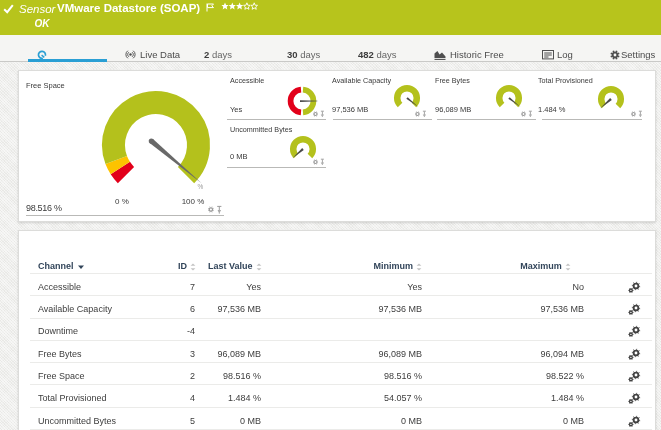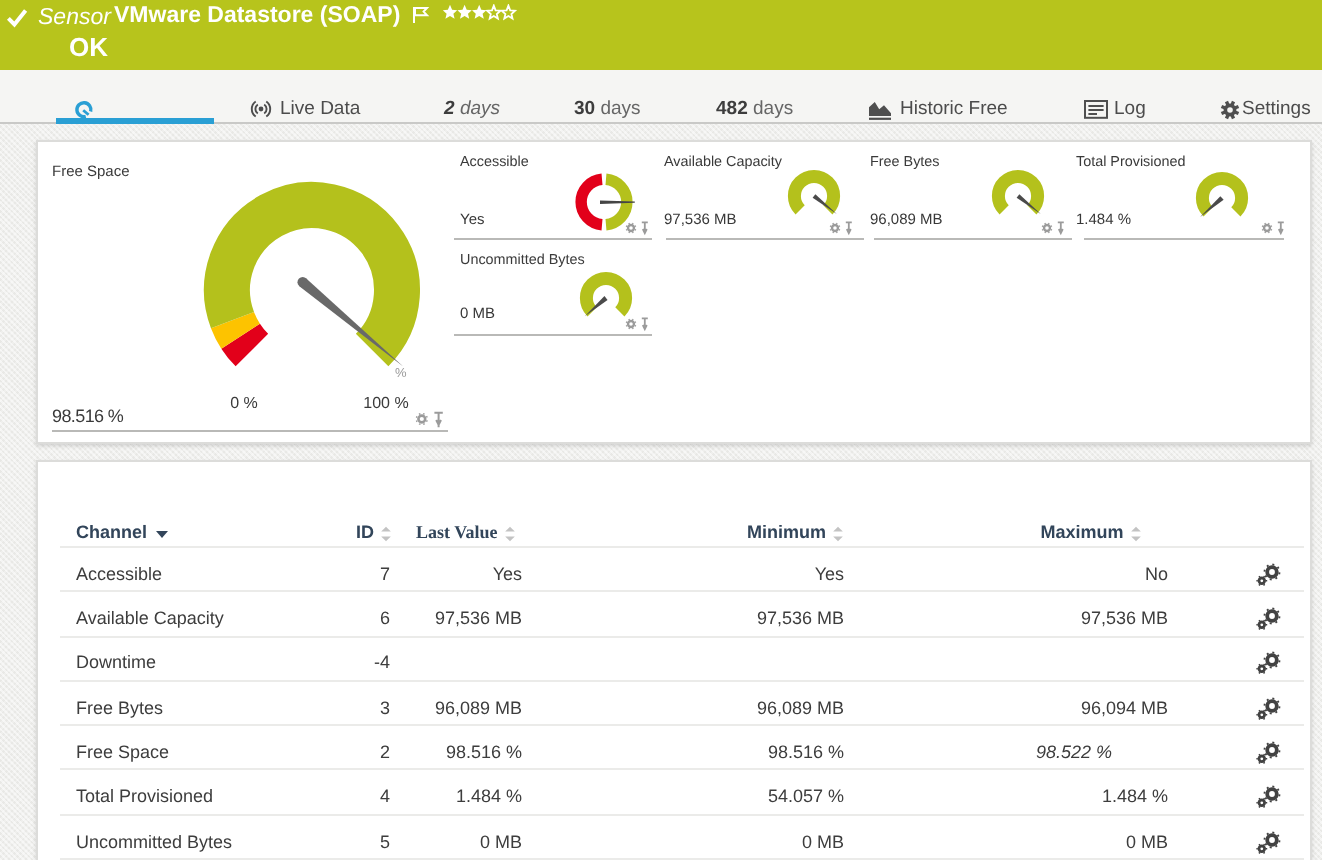--- a/index.html
+++ b/index.html
@@ -41,42 +41,42 @@
   <g fill="#fff">
     <path id="s1" d="M4 0.4 L5.05 2.9 L7.6 3.1 L5.7 4.85 L6.3 7.4 L4 6 L1.7 7.4 L2.3 4.85 L0.4 3.1 L2.95 2.9 Z"></path>
     <path d="M11.3 0.4 L12.35 2.9 L14.9 3.1 L13 4.85 L13.6 7.4 L11.3 6 L9 7.4 L9.6 4.85 L7.7 3.1 L10.25 2.9 Z"></path>
     <path d="M18.6 0.4 L19.65 2.9 L22.2 3.1 L20.3 4.85 L20.9 7.4 L18.6 6 L16.3 7.4 L16.9 4.85 L15 3.1 L17.55 2.9 Z"></path>
   </g>
   <g fill="none" stroke="#fff" stroke-width="0.9">
     <path d="M25.9 0.8 L26.8 3.2 L29.2 3.35 L27.4 5 L27.95 7.3 L25.9 6 L23.85 7.3 L24.4 5 L22.6 3.35 L25 3.2 Z"></path>
     <path d="M33.2 0.8 L34.1 3.2 L36.5 3.35 L34.7 5 L35.25 7.3 L33.2 6 L31.15 7.3 L31.7 5 L29.9 3.35 L32.3 3.2 Z"></path>
   </g>
 </svg>
-<div class="abs" style="left:34.5px;top:18px;font-size:13px;font-weight:bold;color:#fff;line-height:11px;">OK</div>
+<div class="abs" style="left:34.5px;top:18px;font-size:10px;font-weight:bold;color:#fff;line-height:11px;font-style:italic;">OK</div>
 
 <div class="abs" style="left:0;top:35px;width:661px;height:26px;background:#f5f5f3;border-bottom:1px solid #c9c9c7;"></div>
 
 <svg class="abs" style="left:36.5px;top:50px;" width="10" height="10" viewBox="0 0 10 10">
   <path d="M5.87 8.23 A3.5 3.5 0 1 1 8.33 5.77" fill="none" stroke="#2a9fd4" stroke-width="1.7"></path>
   <path d="M4.6 5.1 L7.3 7.4" stroke="#2a9fd4" stroke-width="1.4"></path>
 </svg>
 <div class="tab" style="left:50px;color:#333;font-weight:bold;margin-top:20px;">Overview</div>
 <div class="abs" style="left:28px;top:58.5px;width:79px;height:3px;background:#2a9fd4;"></div>
 
 <svg class="abs" style="left:124px;top:48.5px;" width="13" height="11" viewBox="0 0 13 11">
   <circle cx="6.5" cy="5.5" r="1.2" fill="#4d4d4d"></circle>
   <g fill="none" stroke="#4d4d4d" stroke-width="0.95">
     <path d="M8.11 3.21 A2.8 2.8 0 0 1 8.11 7.79"></path>
     <path d="M9.14 1.73 A4.6 4.6 0 0 1 9.14 9.27"></path>
     <path d="M4.89 3.21 A2.8 2.8 0 0 0 4.89 7.79"></path>
     <path d="M3.86 1.73 A4.6 4.6 0 0 0 3.86 9.27"></path>
   </g>
 </svg>
 <div class="tab" style="left:140px;">Live Data</div>
-<div class="tab" style="left:222px;font-style:italic;"><b style="color:#3d3d3d;">2</b> <span class="dim">days</span></div>
+<div class="tab" style="left:204px;"><b style="color:#3d3d3d;">2</b> <span class="dim">days</span></div>
 <div class="tab" style="left:287px;"><b style="color:#3d3d3d;">30</b> <span class="dim">days</span></div>
 <div class="tab" style="left:358px;"><b style="color:#3d3d3d;">482</b> <span class="dim">days</span></div>
 
 <svg class="abs" style="left:434px;top:50px;" width="12" height="10" viewBox="0 0 12 10">
   <path d="M0.5 8 L0.5 3.6 L3.4 1 L5.6 4.6 L8 2.6 L11.5 6.6 L11.5 8 Z" fill="#4f4f4f"></path>
   <path d="M0.5 9.4 H11.5" stroke="#4f4f4f" stroke-width="1.1"></path>
 </svg>
 <div class="tab" style="left:450px;">Historic Free</div>
 
 <svg class="abs" style="left:542px;top:50px;" width="12" height="10" viewBox="0 0 12 10">
@@ -168,21 +168,21 @@
   <svg width="8" height="8" viewBox="0 0 8 8" style="margin-left:3px;">
       <polygon points="1,2.5 7,2.5 4,6" fill="#32455a"></polygon>
     </svg>
 </div>
 <div class="th" style="left:150px;top:260px;width:46px;justify-content:flex-end;">ID
   <svg width="6" height="8" viewBox="0 0 6 8" style="margin-left:3px;">
       <polygon points="3,0.4 5.4,2.8 0.6,2.8" fill="#c3c3c3"></polygon>
       <polygon points="3,7.6 5.4,5.2 0.6,5.2" fill="#c3c3c3"></polygon>
     </svg>
 </div>
-<div class="th" style="left:208px;top:260px;font-family:Liberation Serif, serif;">Last Value
+<div class="th" style="left:208px;top:260px;">Last Value
   <svg width="6" height="8" viewBox="0 0 6 8" style="margin-left:3px;">
       <polygon points="3,0.4 5.4,2.8 0.6,2.8" fill="#c3c3c3"></polygon>
       <polygon points="3,7.6 5.4,5.2 0.6,5.2" fill="#c3c3c3"></polygon>
     </svg>
 </div>
 <div class="th" style="left:340px;top:260px;width:82px;justify-content:flex-end;">Minimum
   <svg width="6" height="8" viewBox="0 0 6 8" style="margin-left:3px;">
       <polygon points="3,0.4 5.4,2.8 0.6,2.8" fill="#c3c3c3"></polygon>
       <polygon points="3,7.6 5.4,5.2 0.6,5.2" fill="#c3c3c3"></polygon>
     </svg>
@@ -248,21 +248,21 @@
    <circle cx="9" cy="5" r="2.4" stroke-width="1.9"></circle>
    <path d="M12.25 5.57 L13.14 5.73 M10.89 7.70 L11.41 8.44 M8.43 8.25 L8.27 9.14 M6.30 6.89 L5.56 7.41 M5.75 4.43 L4.86 4.27 M7.11 2.30 L6.59 1.56 M9.57 1.75 L9.73 0.86 M11.70 3.11 L12.44 2.59" stroke-width="1"></path>
    <circle cx="3.9" cy="9.4" r="1.4" stroke-width="1.4"></circle>
    <path d="M5.90 9.40 L6.60 9.40 M4.90 11.13 L5.25 11.74 M2.90 11.13 L2.55 11.74 M1.90 9.40 L1.20 9.40 M2.90 7.67 L2.55 7.06 M4.90 7.67 L5.25 7.06" stroke-width="0.8"></path>
   </g>
 </svg>
 <div class="td" style="left:38px;top:370px;">Free Space</div>
 <div class="td" style="left:150px;top:370px;width:45px;text-align:right;">2</div>
 <div class="td" style="left:180px;top:370px;width:81px;text-align:right;">98.516 %</div>
 <div class="td" style="left:330px;top:370px;width:92px;text-align:right;">98.516 %</div>
-<div class="td" style="left:490px;top:370px;width:94px;text-align:center;font-style:italic;">98.522 %</div>
+<div class="td" style="left:490px;top:370px;width:94px;text-align:right;">98.522 %</div>
 <svg class="abs" style="left:627px;top:370px;" width="16" height="14" viewBox="0 0 16 14">
   <g stroke="#424242" fill="none">
    <circle cx="9" cy="5" r="2.4" stroke-width="1.9"></circle>
    <path d="M12.25 5.57 L13.14 5.73 M10.89 7.70 L11.41 8.44 M8.43 8.25 L8.27 9.14 M6.30 6.89 L5.56 7.41 M5.75 4.43 L4.86 4.27 M7.11 2.30 L6.59 1.56 M9.57 1.75 L9.73 0.86 M11.70 3.11 L12.44 2.59" stroke-width="1"></path>
    <circle cx="3.9" cy="9.4" r="1.4" stroke-width="1.4"></circle>
    <path d="M5.90 9.40 L6.60 9.40 M4.90 11.13 L5.25 11.74 M2.90 11.13 L2.55 11.74 M1.90 9.40 L1.20 9.40 M2.90 7.67 L2.55 7.06 M4.90 7.67 L5.25 7.06" stroke-width="0.8"></path>
   </g>
 </svg>
 <div class="td" style="left:38px;top:392.3px;">Total Provisioned</div>
 <div class="td" style="left:150px;top:392.3px;width:45px;text-align:right;">4</div>

